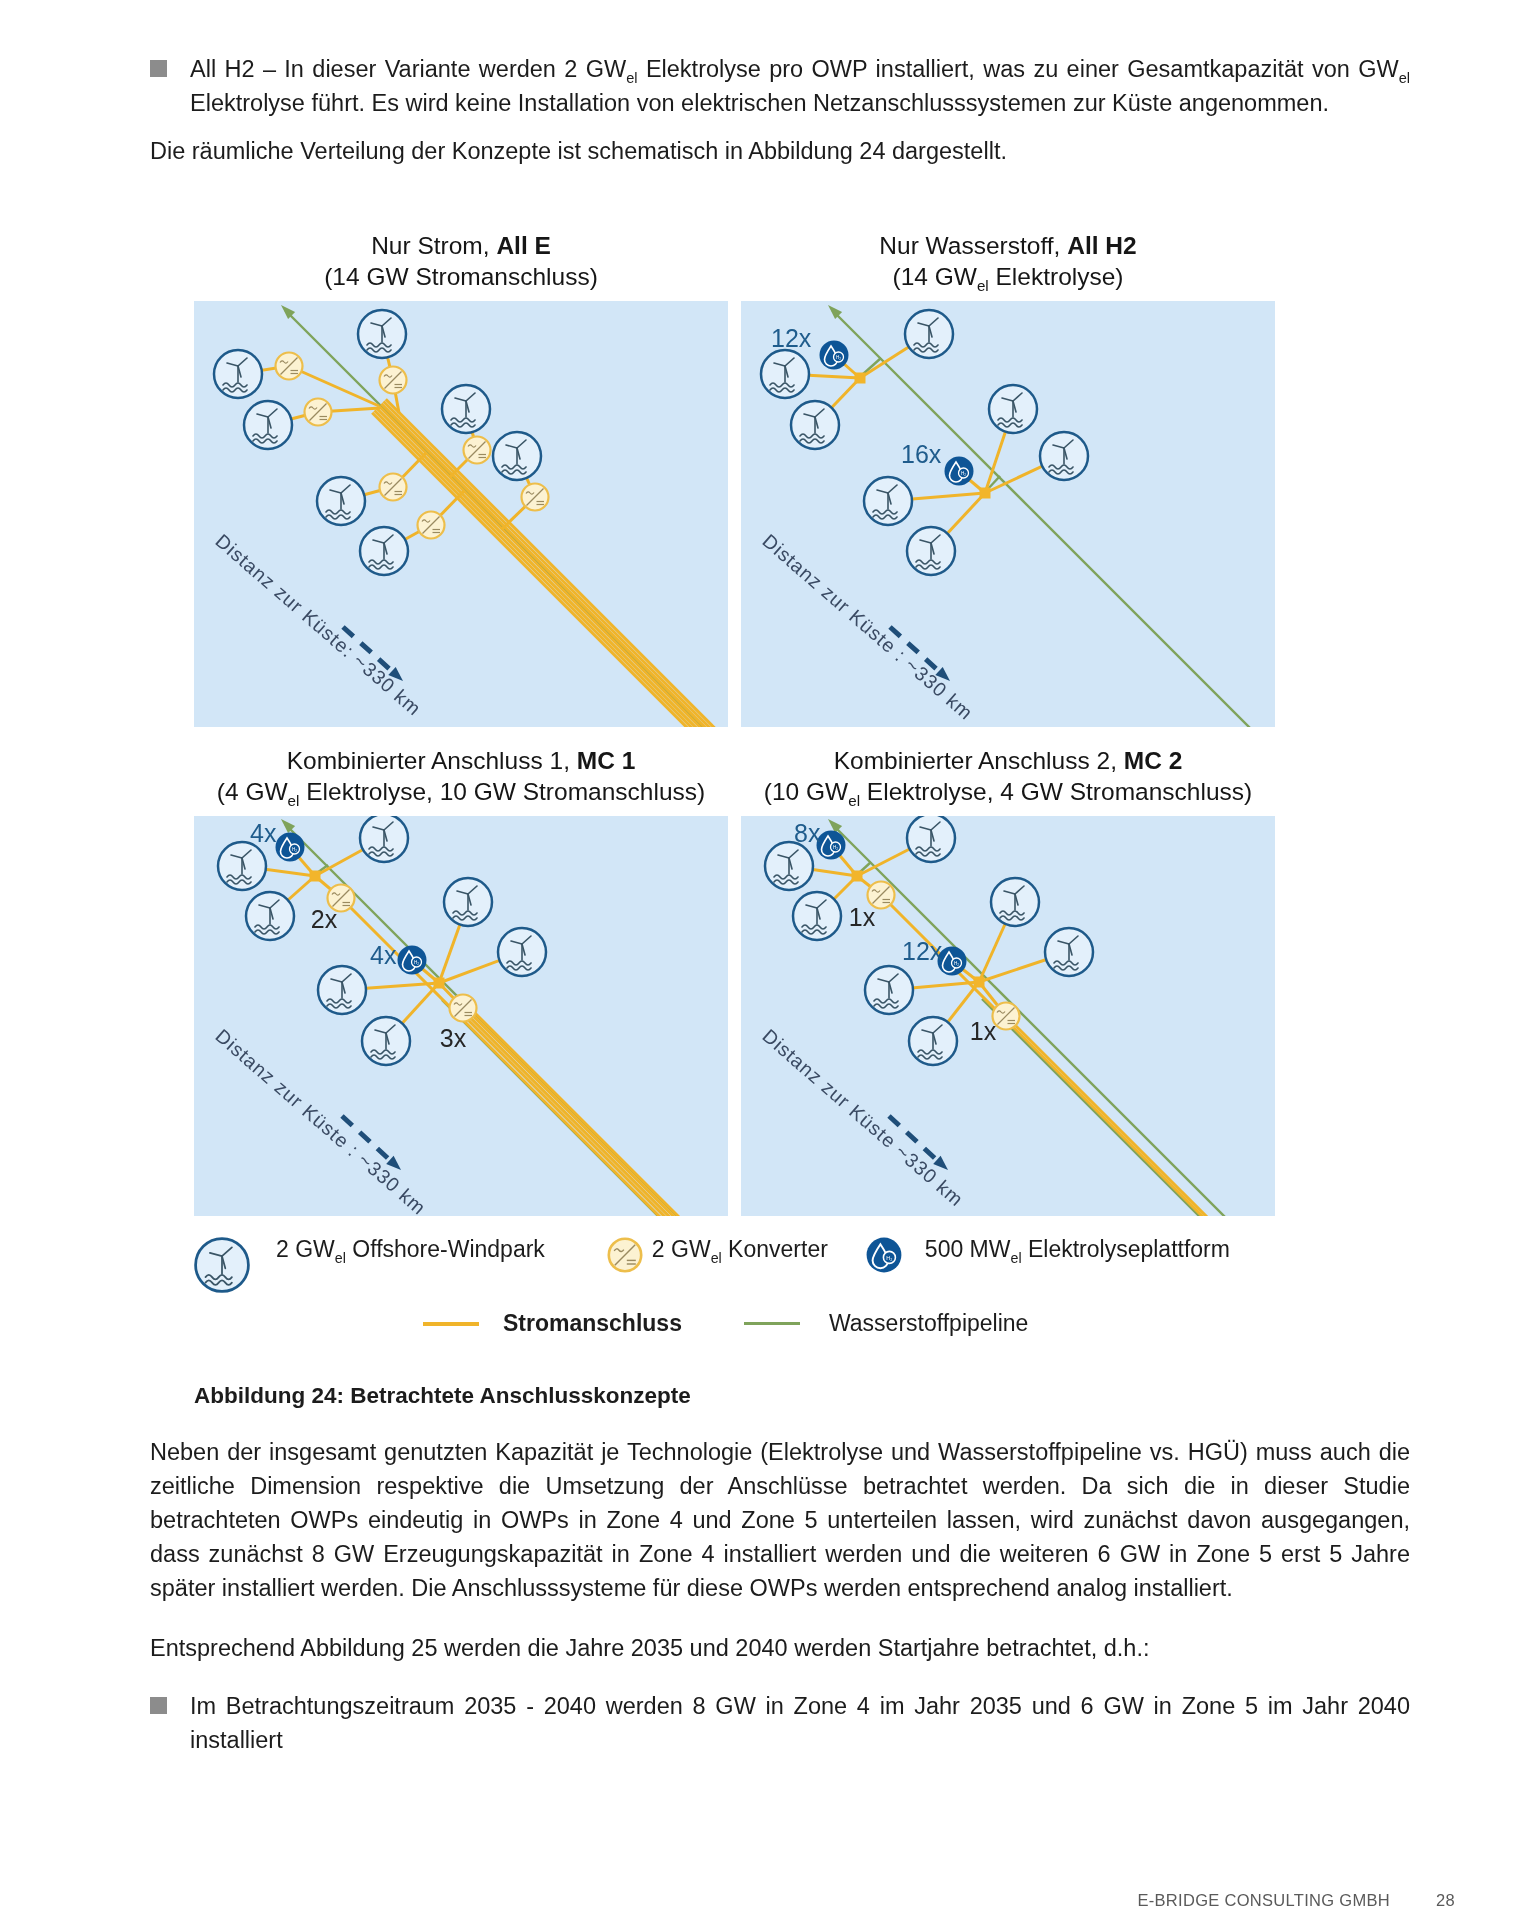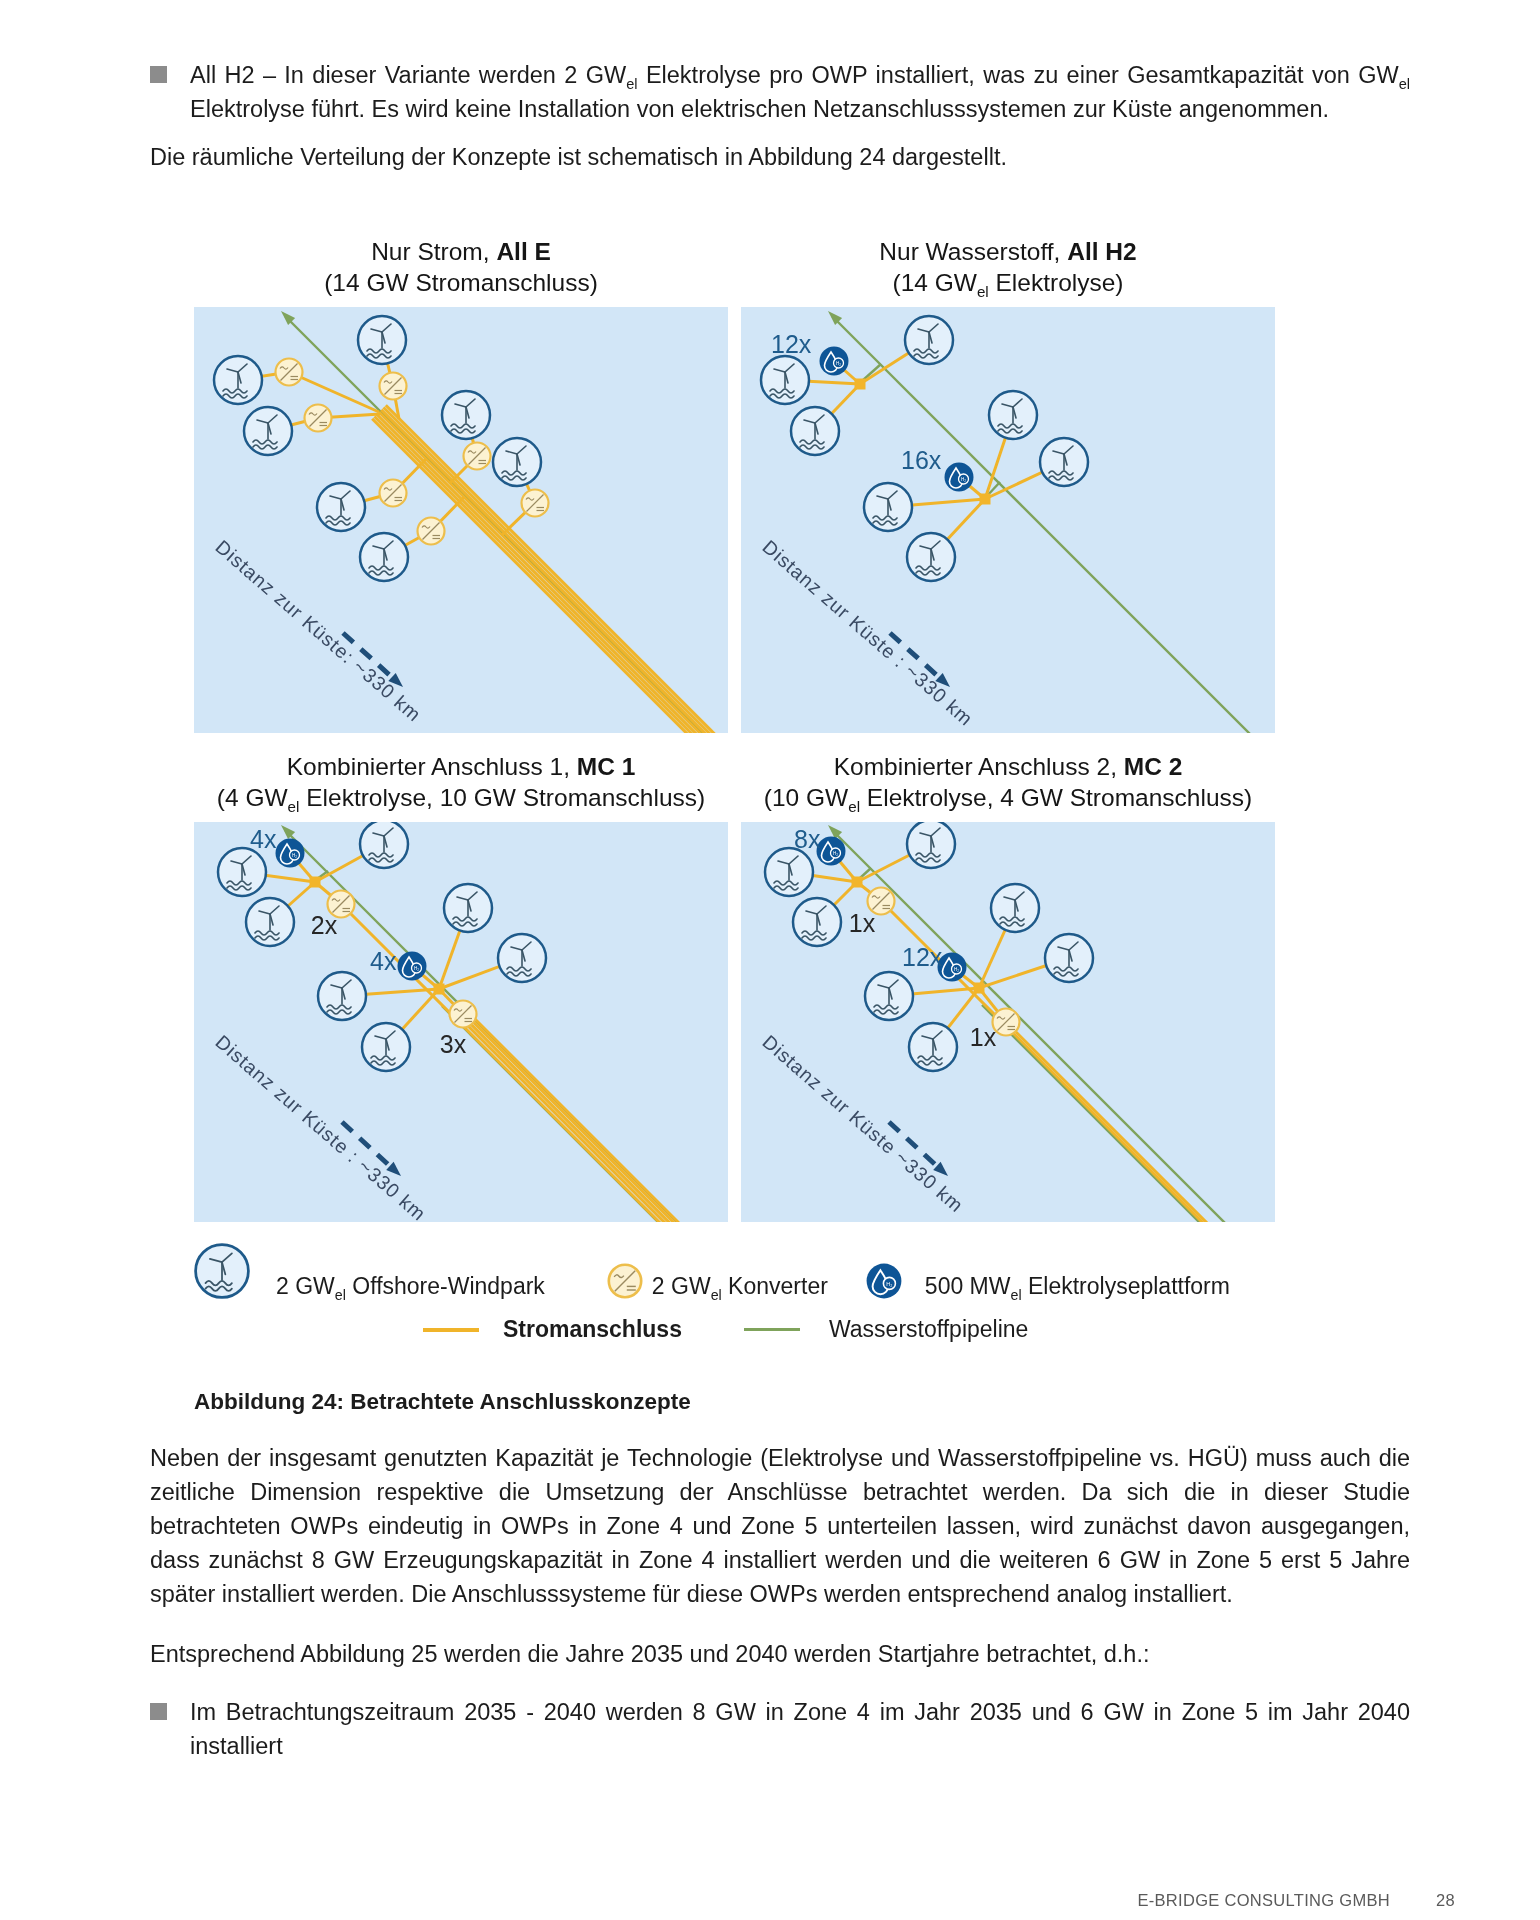--- a/index.html
+++ b/index.html
@@ -1,41 +1,41 @@
 <!DOCTYPE html>
 <html><head>
 <meta charset="utf-8">
 <style>
   * { margin:0; padding:0; box-sizing:border-box; }
   html,body { background:#ffffff; }
   body {
     width:1540px; height:1920px; position:relative; overflow:hidden;
     font-family:"Liberation Sans", sans-serif; color:#1C1C1C;
   }
-  .content { position:absolute; left:150px; top:58px; width:1260px; }
+  .content { position:absolute; left:150px; top:52px; width:1260px; }
   .bullet-item { display:flex; font-size:23.5px; line-height:34px; text-align:justify; }
   .bullet-item .sq { flex:0 0 17px; height:17px; background:#8C8C8C; margin:8px 23px 0 0; }
   .bullet-item .btxt { flex:1; }
   .para { font-size:23.5px; line-height:34px; text-align:justify; }
   .para1 { margin-top:14px; }
   sub.ss { font-size:0.62em; line-height:0; }
 
   .figure { margin-top:62px; margin-left:44px; width:1081px; }
   .prow { display:flex; gap:13px; }
   .prow2 { margin-top:18px; }
   .pcol { width:578px; }
   .ptitle { text-align:center; font-size:24.5px; line-height:31px; margin-bottom:9px; color:#161616; }
   .ptitle b { font-weight:bold; }
   svg.panel { display:block; }
   svg text { font-family:"Liberation Sans", sans-serif; }
   text.cnt-blue { font-size:25px; fill:#1F5C8C; font-weight:500; }
   text.cnt-dark { font-size:25px; fill:#262626; }
   text.dist { font-size:19.5px; fill:#3A4A63; letter-spacing:1px; }
 
-  .legend1 { display:flex; align-items:flex-end; margin-top:20px; font-size:23px; }
+  .legend1 { display:flex; align-items:flex-start; margin-top:20px; font-size:23px; }
   .legend2 { display:flex; align-items:center; margin-top:16px; margin-left:229px; font-size:23px; }
   .lgap-a { margin-left:26px; } .lgap-b { margin-left:61px; } .lgap-c { margin-left:8px; }
   .lgap-d { margin-left:37px; } .lgap-e { margin-left:22px; }
   .lline { display:inline-block; width:56px; }
   .lline.yellow { height:4px; background:#F0B42A; }
   .lline.green  { height:3px; background:#7FA35B; margin-left:62px; }
   .llab { margin-left:24px;font-weight:bold; }
   .llab2 { margin-left:29px; }
 
   .caption { margin-top:46px; font-size:22.5px; font-weight:bold; }

